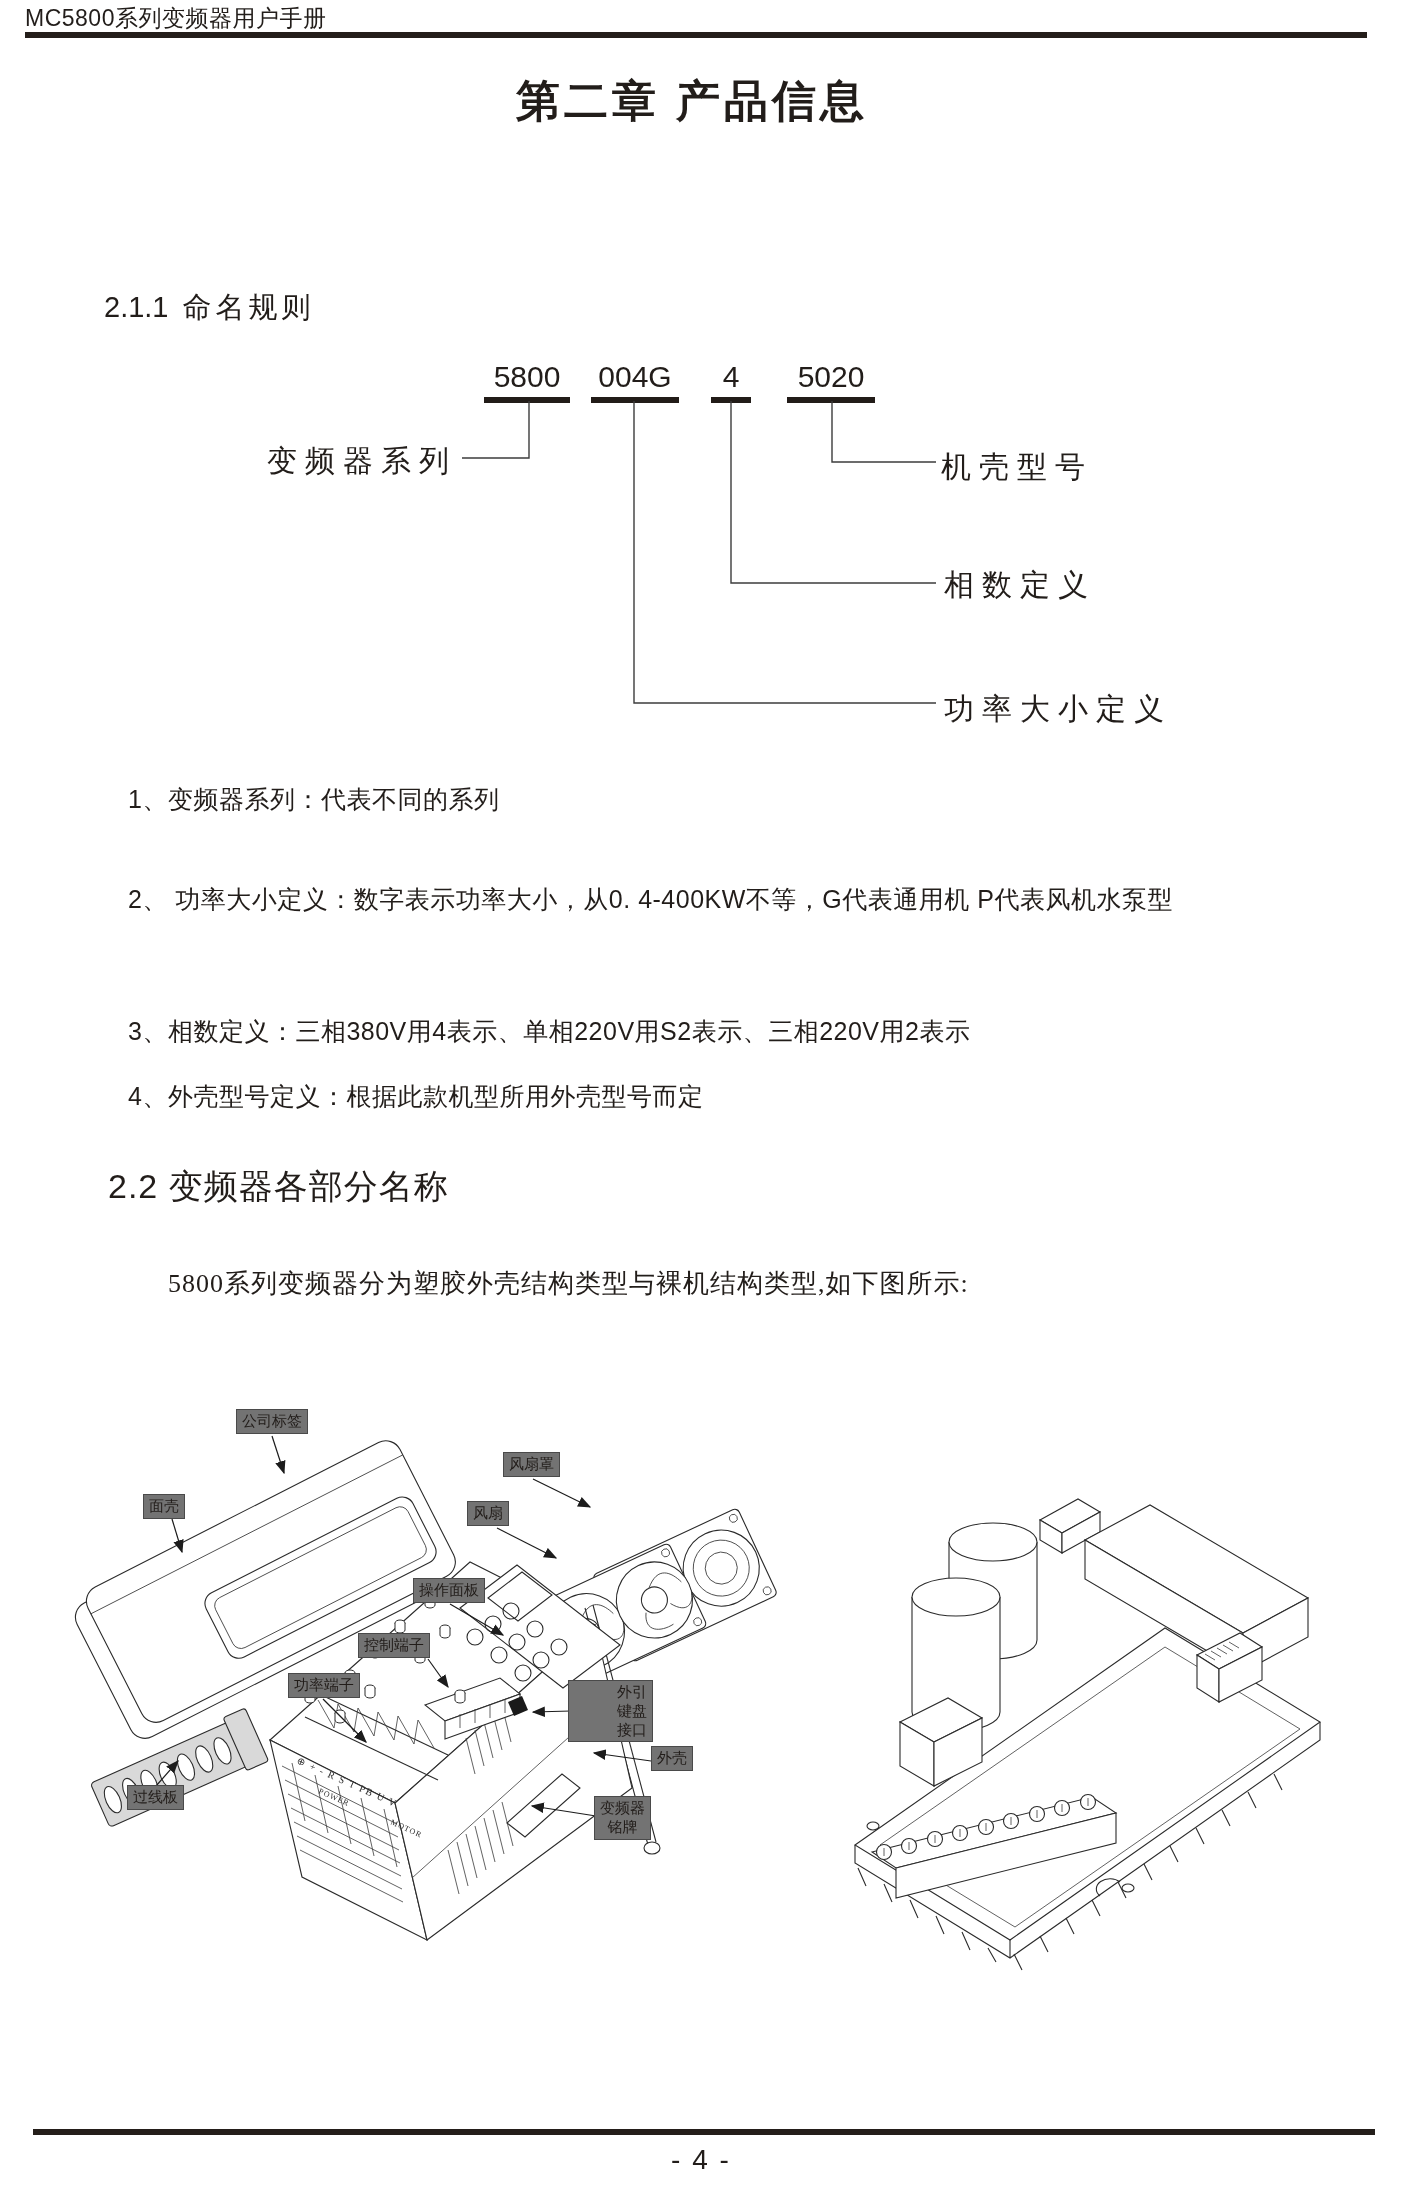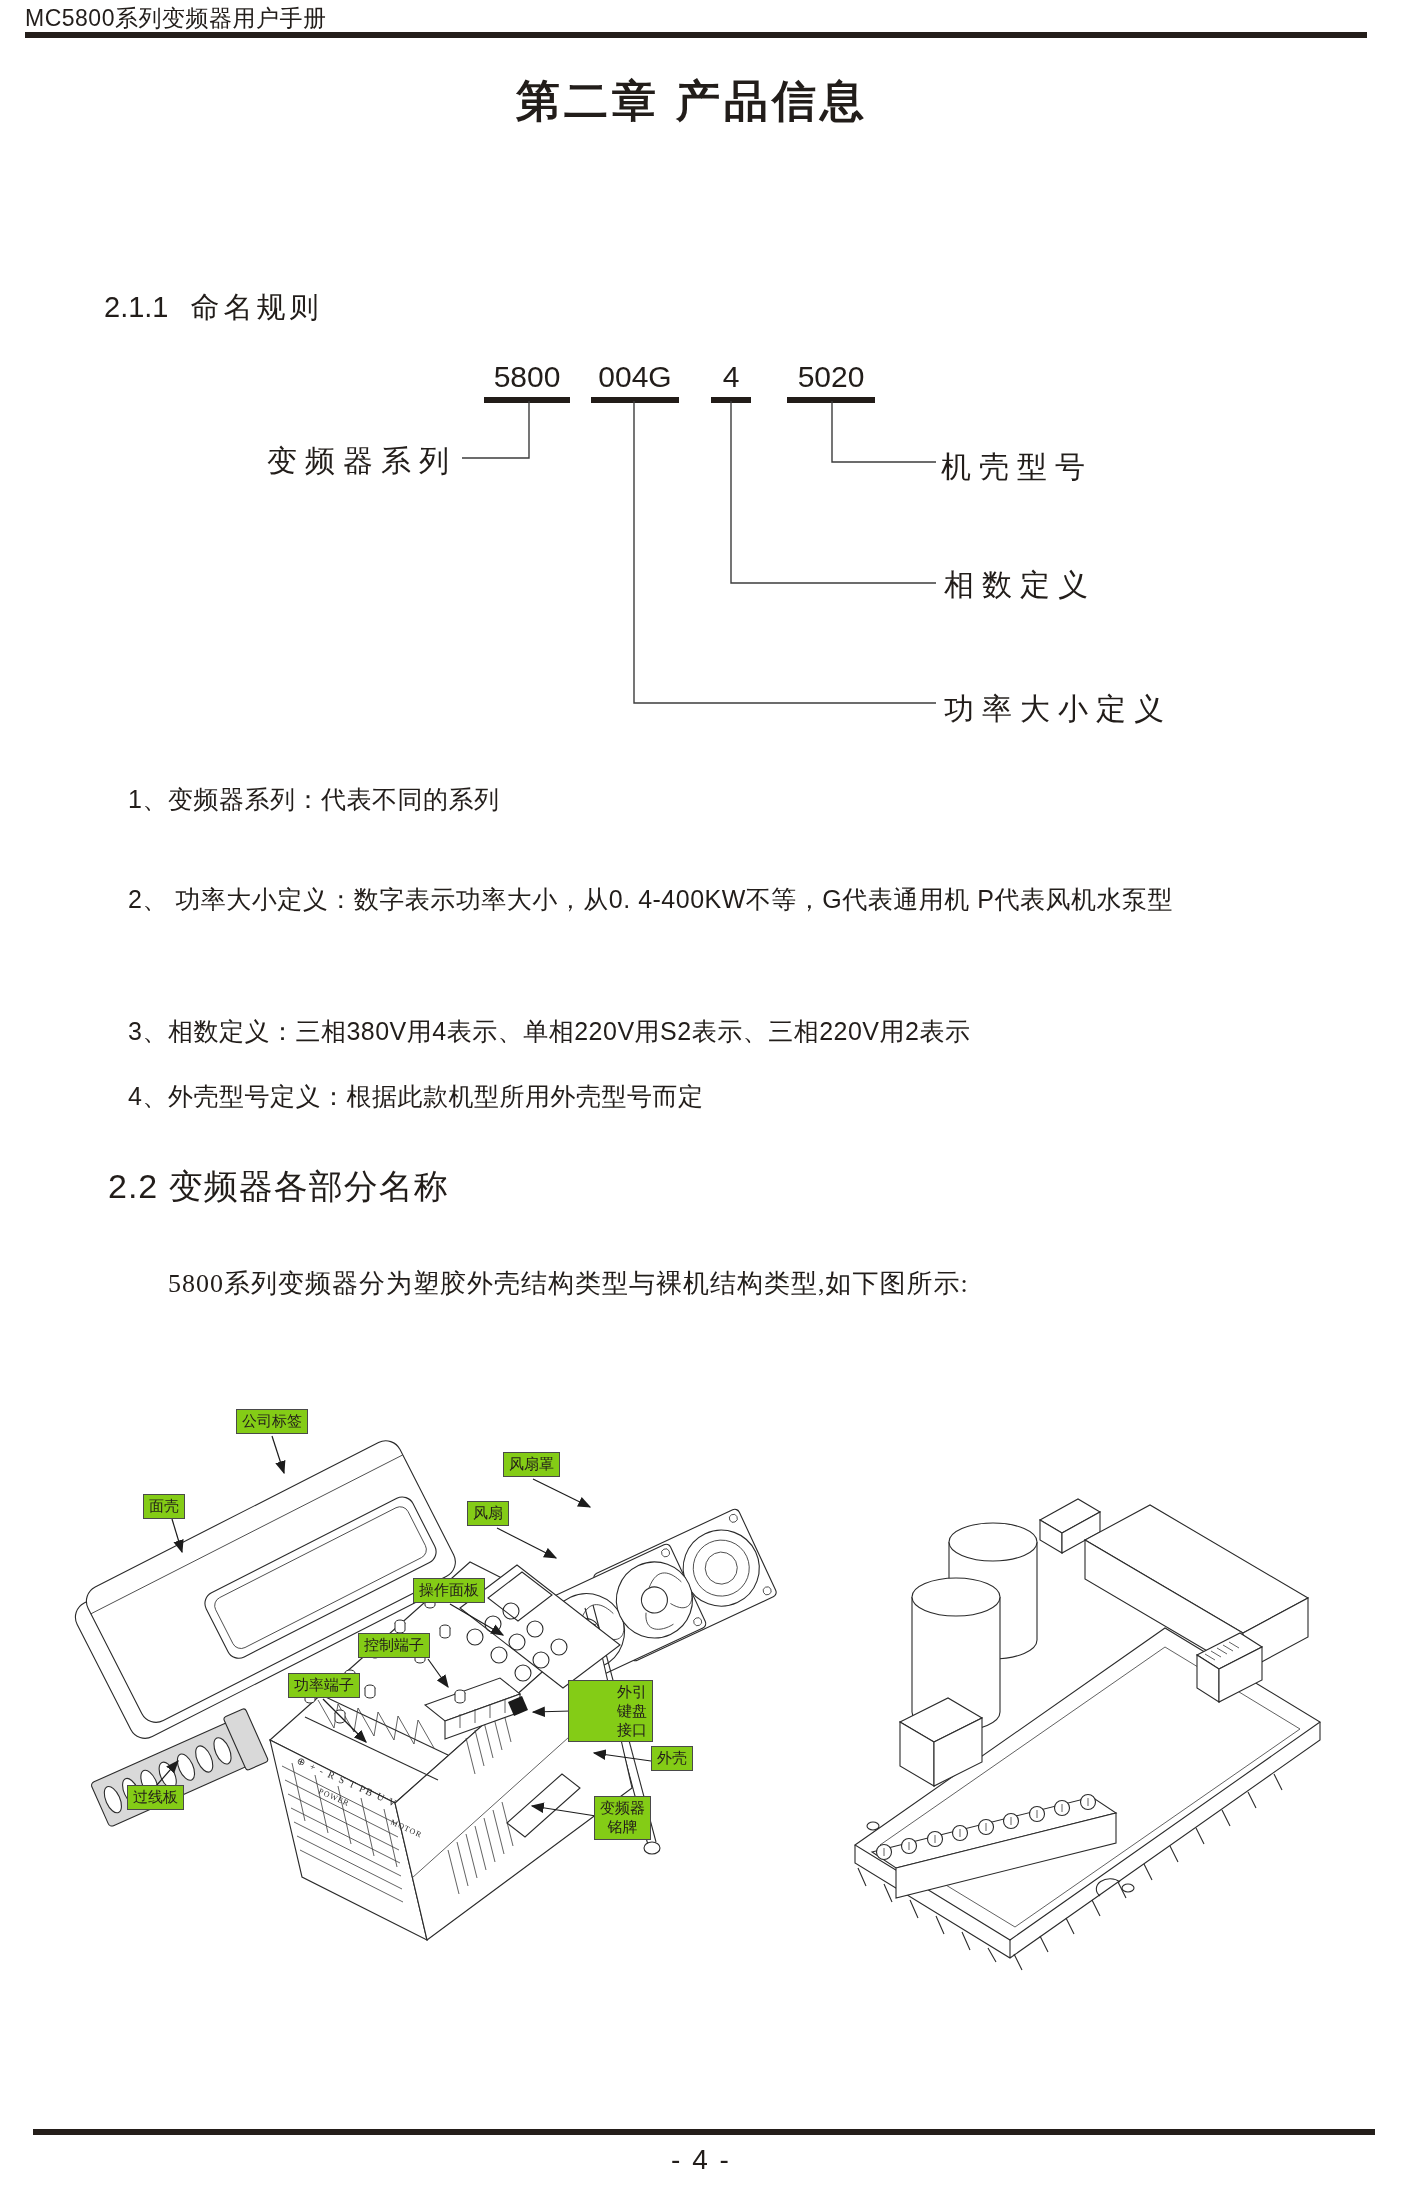--- a/index.html
+++ b/index.html
@@ -17,21 +17,21 @@
   .hdr-title{left:25px;top:3px;font-size:23px;letter-spacing:.5px;}
   .rule{position:absolute;background:#241e1a;height:6px;}
   .rule-top{left:25px;top:32px;width:1342px;}
   .rule-bottom{left:33px;top:2129px;width:1342px;}
   .footer-num{left:0;top:2144px;width:100%;text-align:center;font-size:28px;letter-spacing:2px;}
   
   .chapter-title{left:0;top:72px;width:1384px;text-align:center;font-size:44px;font-weight:bold;letter-spacing:4px;}
   .h21{left:100px;top:182px;font-size:34px;font-weight:bold;letter-spacing:1px;}
   .h211{left:104px;top:288px;font-size:29px;}
   .h211 .num{font-family:"Liberation Sans",sans-serif;}
-  .h211 .nm{font-family:"Liberation Serif",serif;margin-left:22px;letter-spacing:4px;}
+  .h211 .nm{font-family:"Liberation Serif",serif;margin-left:14px;letter-spacing:4px;}
   .h22{left:108px;top:1164px;font-size:34px;font-weight:normal;letter-spacing:1px;}
   .intro{left:168px;top:1266px;font-size:26px;font-family:"Liberation Serif",serif;letter-spacing:1px;}
   
   .code{position:absolute;top:360px;text-align:center;font-size:30px;
         border-bottom:6px solid #221c18;padding-bottom:3px;white-space:nowrap;}
   .code-5800{left:484px;width:86px;}
   .code-004g{left:591px;width:88px;}
   .code-4{left:711px;width:40px;}
   .code-5020{left:787px;width:88px;}
   .nlabel{position:absolute;font-family:"Liberation Serif",serif;font-size:30px;letter-spacing:8px;white-space:nowrap;}
@@ -39,21 +39,21 @@
   .nl-case{left:941px;top:447px;}
   .nl-phase{left:944px;top:565px;}
   .nl-power{left:944px;top:689px;}
   
   .note{position:absolute;left:128px;font-size:25px;letter-spacing:.5px;}
   .note-1{top:783px;}
   .note-2{top:883px;}
   .note-3{top:983px;margin-top:32px;}
   .note-4{top:1080px;}
   
-  .callout{position:absolute;border:1px solid #4a4a4a;background:#84cc16;
+  .callout{position:absolute;border:1px solid #4a4a4a;background:#737373;
            font-family:"Liberation Serif",serif;font-size:15px;
            padding:2px 5px;line-height:1.25;white-space:pre-line;text-align:center;z-index:3;}
   .co-company{left:236px;top:1409px;}
   .co-cover{left:143px;top:1494px;}
   .co-fancover{left:503px;top:1452px;}
   .co-fan{left:467px;top:1501px;}
   .co-panel{left:413px;top:1578px;}
   .co-ctrl{left:358px;top:1633px;}
   .co-power{left:288px;top:1673px;}
   .co-port{left:568px;top:1680px;padding-left:48px;}

